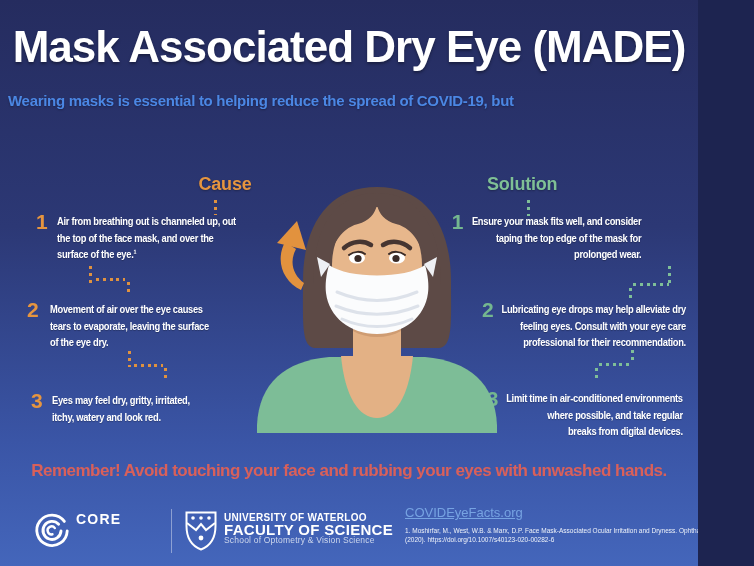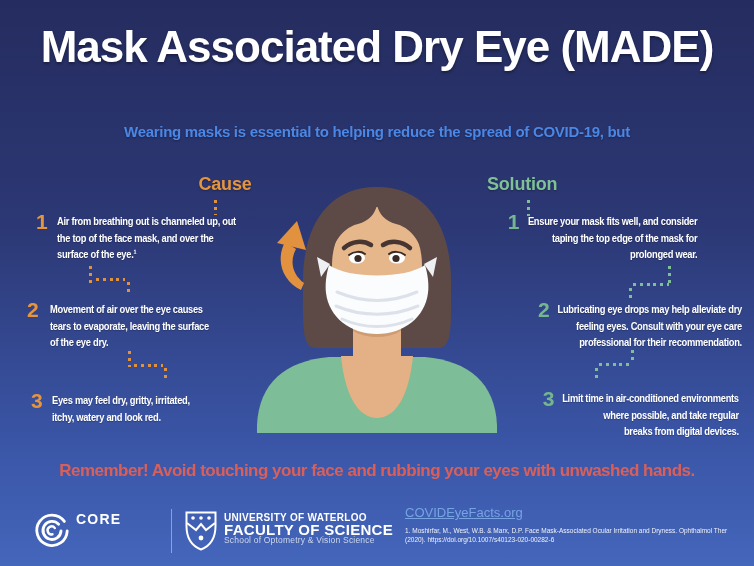--- a/index.html
+++ b/index.html
@@ -1,31 +1,30 @@
 <!DOCTYPE html>
 <html><head>
 <meta charset="utf-8">
 <title>Mask Associated Dry Eye (MADE)</title>
 <style>
   html,body{margin:0;padding:0;background:#1d2450;}
   .stage{
-    position:relative;width:754px;height:566px;overflow:hidden;
+    position:relative;width:698px;height:566px;overflow:hidden;
     font-family:"Liberation Sans", sans-serif;
     background:linear-gradient(to bottom,#252c5f 0%,#2c3875 40%,#3a55a6 78%,#4466bb 100%);
   }
   .title{
     position:absolute;top:22px;left:0;right:0;text-align:center;
     font-size:44px;font-weight:bold;color:#ffffff;letter-spacing:-1px;
     text-shadow:0 2px 3px rgba(0,0,0,.35);
   }
   .subtitle{
-    position:absolute;top:89px;left:0;right:0;text-align:center;
+    position:absolute;top:89px;left:8px;right:0;text-align:left;
     font-size:15px;font-weight:bold;color:#4b87e4;letter-spacing:-.3px;line-height:24px;
     text-shadow:0 1px 2px rgba(0,0,0,.3);
-    margin-top:31px;
   }
   .subtitle span{display:block;}
   .col-head{
     position:absolute;font-size:18px;font-weight:bold;letter-spacing:-.2px;
     text-shadow:0 1px 2px rgba(0,0,0,.3);
   }
   .cause-head{left:155px;top:174px;width:140px;text-align:center;color:#e6953f;}
   .solution-head{left:487px;top:174px;color:#7fc096;}
   .item{position:absolute;}
   .item .lines{white-space:nowrap;font-size:11px;font-weight:bold;letter-spacing:-.35px;

